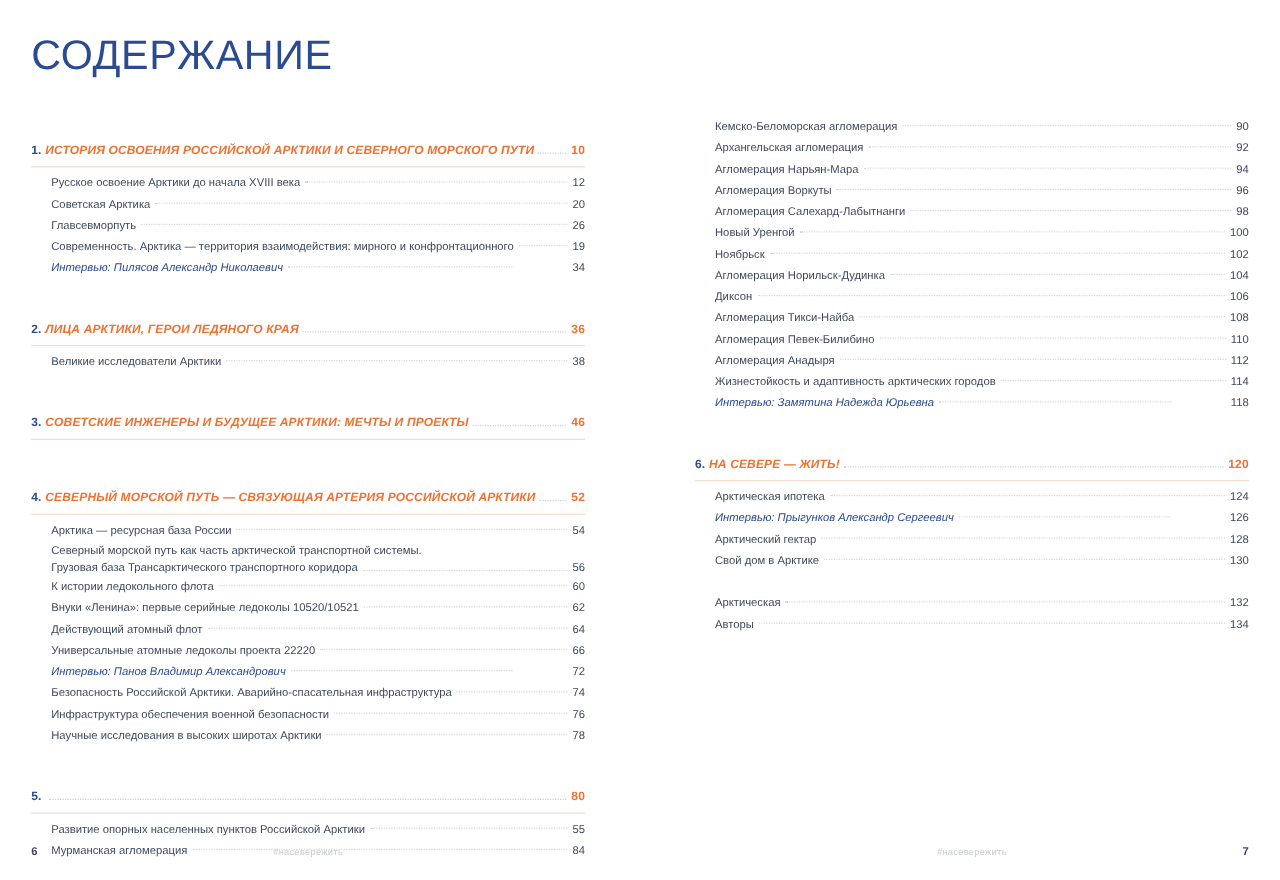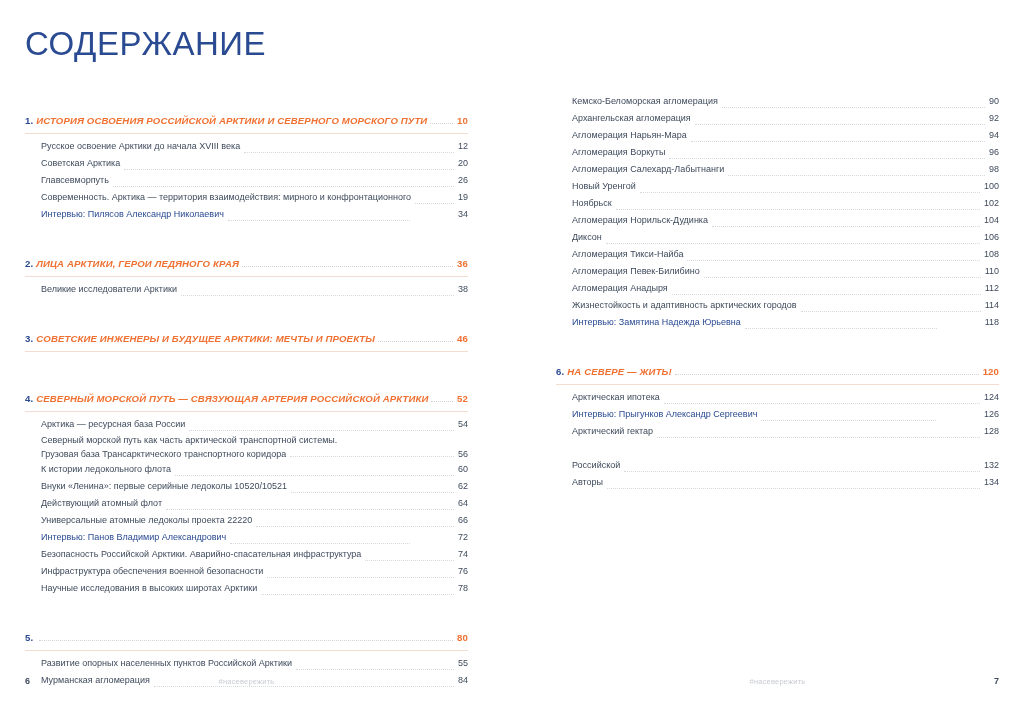--- a/index.html
+++ b/index.html
@@ -89,39 +89,39 @@
   }
   .section-divider {
     border: 0;
     border-top: 1px solid #f3ddd1;
     margin: 2px 0 4px 0;
   }
 
   .entries { margin: 0; padding: 0; list-style: none; }
   .entry {
     display: flex;
-    align-items: flex-end;
+    align-items: center;
     font-size: 9px;
     line-height: 17px;
     color: #3e4a5c;
     padding-left: 16px;
   }
   .entry-label { white-space: nowrap; }
   .entry-rule {
     flex: 1 1 auto;
     border-bottom: 1px dotted #d6d9de;
     margin: 0 4px 2.5px 4px;
     min-width: 6px;
   }
   .entry-page {
     color: #3e4a5c;
     white-space: nowrap;
     font-size: 9px;
   }
-  .entry.italic .entry-label { color: #2a4a92; }
+  .entry.italic .entry-label { font-style: italic; color: #2a4a92; }
   .entry.italic .entry-page  { color: #3e4a5c; margin-left: 44px; }
 
   
   .entry.two-line { display: block; padding-left: 16px; }
   .entry.two-line .line1 { display: block; line-height: 14px; }
   .entry.two-line .line2row {
     display: flex; align-items: baseline; line-height: 14px;
   }
 
   
@@ -414,26 +414,31 @@
             <div class="entry italic">
               <span class="entry-label">Интервью: Прыгунков Александр Сергеевич</span>
               <span class="entry-rule"></span>
               <span class="entry-page">126</span>
             </div>
             <div class="entry">
               <span class="entry-label">Арктический гектар</span>
               <span class="entry-rule"></span>
               <span class="entry-page">128</span>
             </div>
+            <div class="entry">
+              <span class="entry-label">Свой дом в Арктике</span>
+              <span class="entry-rule"></span>
+              <span class="entry-page">130</span>
+            </div>
           </div>
         </div>
         <div style="height: 17px;"></div>
         <div class="entries">
           <div class="entry">
-            <span class="entry-label">Российской</span>
+            <span class="entry-label">Арктическая</span>
             <span class="entry-rule"></span>
             <span class="entry-page">132</span>
           </div>
           <div class="entry">
             <span class="entry-label">Авторы</span>
             <span class="entry-rule"></span>
             <span class="entry-page">134</span>
           </div>
         </div>
       </div>

